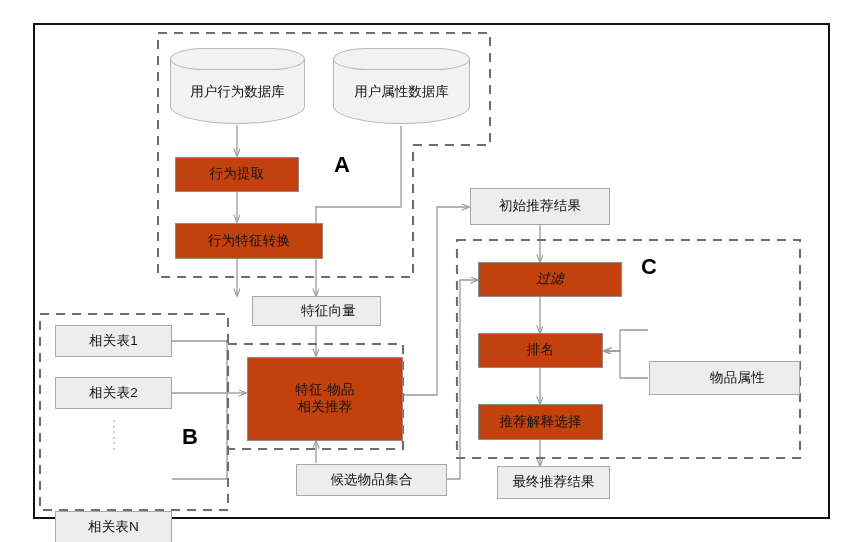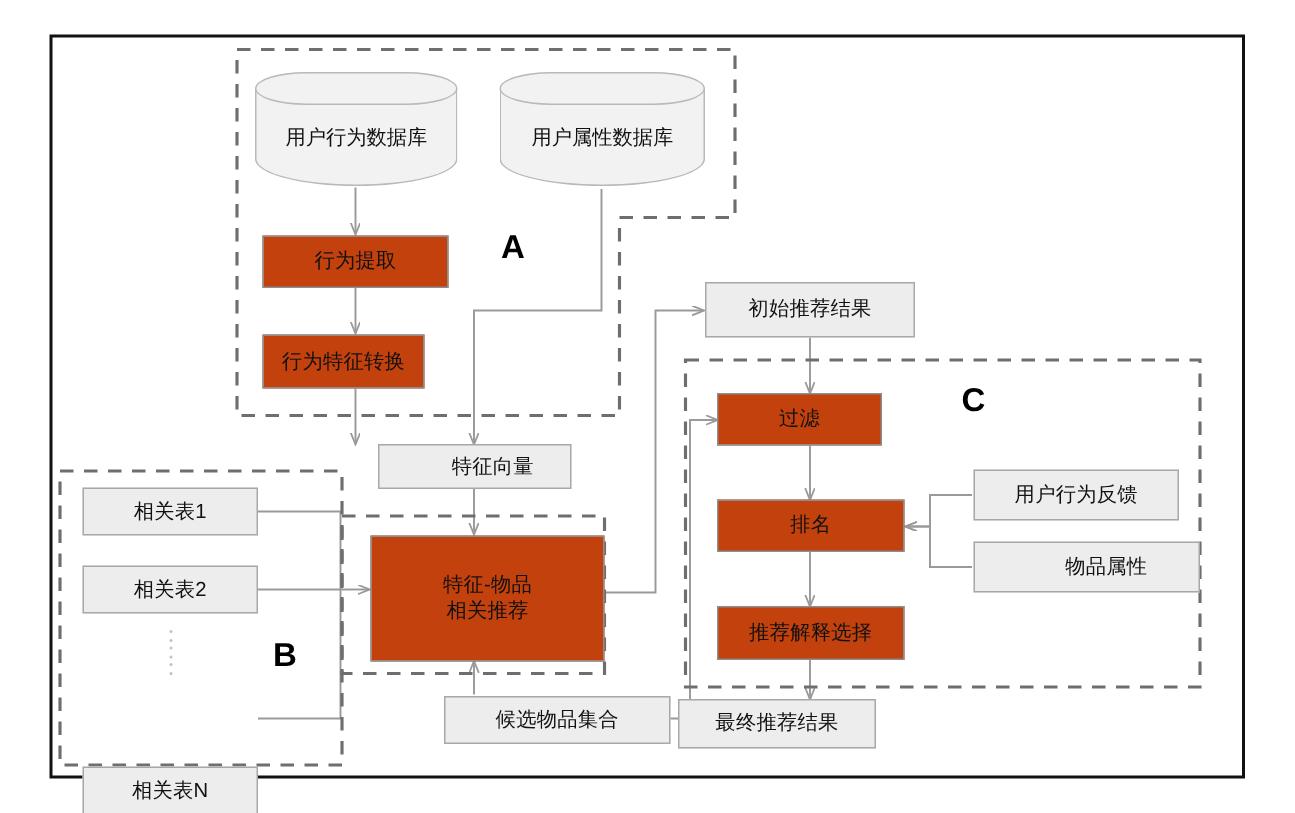--- a/index.html
+++ b/index.html
@@ -84,43 +84,42 @@
     <div class="cap"></div>
     <div class="txt">用户行为数据库</div>
   </div>
   <div class="cyl" style="left:333px;top:48px;width:137px;height:76px;">
     <div class="body"></div>
     <div class="cap"></div>
     <div class="txt">用户属性数据库</div>
   </div>
 
   <div class="node dark" style="left:175px;top:157px;width:124px;height:35px;">行为提取</div>
-  <div class="node dark" style="left:175px;top:223px;width:108px;height:36px;">行为特征转换</div>
+  <div class="node dark" style="left:175px;top:223px;width:148px;height:36px;">行为特征转换</div>
 
   <div class="node light" style="left:252px;top:296px;width:129px;height:30px;padding-left:24px;">特征向量</div>
   <div class="node dark" style="left:247px;top:357px;width:156px;height:84px;white-space:pre-line;">特征-物品
 相关推荐</div>
   <div class="node light" style="left:252px;top:464px;width:151px;height:32px;margin-left:44px;">候选物品集合</div>
 
   <div class="node light" style="left:55px;top:325px;width:117px;height:32px;">相关表1</div>
   <div class="node light" style="left:55px;top:377px;width:117px;height:32px;">相关表2</div>
   <div class="dotcol" style="left:112px;top:420px;width:4px;height:30px;">
     <i></i>
       <i></i>
       <i></i>
       <i></i>
       <i></i>
       <i></i>
   </div>
   <div class="node light" style="left:55px;top:463px;width:117px;height:32px;margin-top:48px;">相关表N</div>
 
   <div class="node light" style="left:470px;top:188px;width:140px;height:37px;">初始推荐结果</div>
-  <div class="node dark" style="left:478px;top:262px;width:110px;height:35px;">过滤</div>
+  <div class="node dark" style="left:478px;top:262px;width:144px;height:35px;font-style:italic;">过滤</div>
   <div class="node dark" style="left:478px;top:333px;width:125px;height:35px;">排名</div>
   <div class="node dark" style="left:478px;top:404px;width:125px;height:36px;">推荐解释选择</div>
-  <div class="node light" style="left:452px;top:466px;width:132px;height:33px;">最终推荐结果</div>
-  <div class="node light" style="left:649px;top:313px;width:137px;height:34px;">用户行为反馈</div>
+  <div class="node light" style="left:497px;top:466px;width:113px;height:33px;">最终推荐结果</div>
   <div class="node light" style="left:649px;top:361px;width:151px;height:34px;padding-left:26px;">物品属性</div>
 
   <div class="grouplabel" style="left:334px;top:152px;">A</div>
   <div class="grouplabel" style="left:182px;top:424px;">B</div>
   <div class="grouplabel" style="left:641px;top:254px;">C</div>
 </div>
 
 </body></html>

